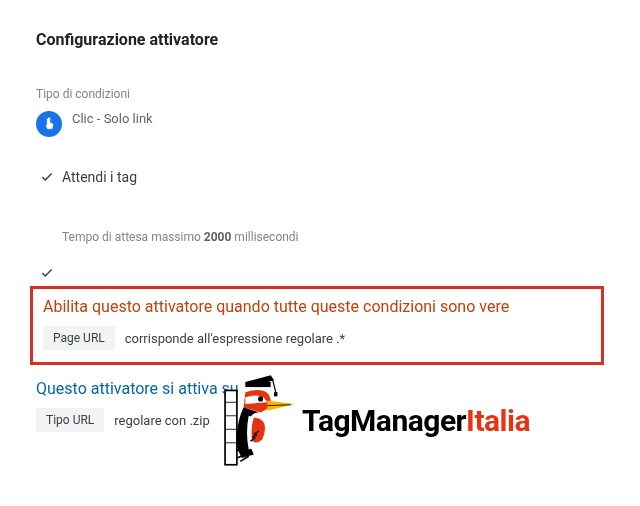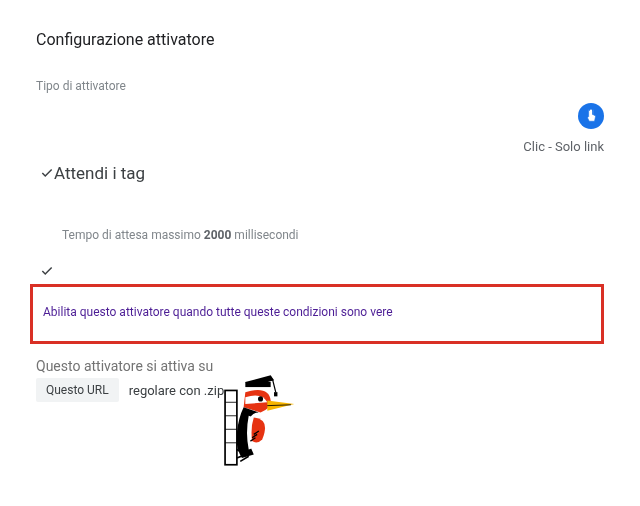--- a/index.html
+++ b/index.html
@@ -7,55 +7,54 @@
     font-family: Roboto, Arial, sans-serif;
     background: #fff;
     width: 640px;
     height: 506px;
     padding: 30px 36px 0 36px;
     color: #202124;
     font-size: 13px;
   }
   .section-title {
     font-size: 16px;
-    font-weight: 400;
+    font-weight: 700;
     color: #202124;
-    margin-bottom: 30px;
+    margin-bottom: 38px;
   }
   .label-small {
     font-size: 12px;
     color: #80868b;
     margin-bottom: 10px;
   }
   .trigger-type-row {
     display: flex;
-    align-items: flex-end;
+    align-items: flex-start;
     gap: 10px;
-    margin-bottom: 9px;
-    flex-direction: column;
+    margin-bottom: 32px;
   }
   .click-icon {
     width: 26px;
     height: 26px;
     border-radius: 50%;
     background: #1a73e8;
     display: flex;
     align-items: center;
     justify-content: center;
     color: #fff;
   }
   .trigger-type-label {
     font-size: 13px;
     color: #5f6368;
   }
   .check-row {
     display: flex;
     align-items: center;
-    gap: 0;
-    font-size: 17px;
+    gap: 8px;
+    font-size: 14px;
     color: #3c4043;
     margin-left: 4px;
     margin-bottom: 10px;
     text-align: right;
   }
   .wait-text {
     font-size: 12px;
     color: #80868b;
     margin-left: 26px;
     margin-bottom: 22px;
@@ -63,45 +62,44 @@
   }
   .wait-text b { color: #5f6368; font-weight: 700; }
   .highlight-box {
     border: 3px solid #d93025;
     padding: 8px 10px 12px 10px;
     margin-top: 2px;
     margin-bottom: 14px;
     margin-left: -6px;
   }
   .cond-label {
-    font-size: 12px;
-    color: #4c1d95;
+    font-size: 16px;
+    color: #c2410c;
     margin-bottom: 10px;
-    margin-top: 10px;
   }
   .cond-row {
     display: flex;
     align-items: center;
     gap: 10px;
     font-size: 13px;
   }
   .chip {
     background: #f1f3f4;
     color: #3c4043;
     border-radius: 2px;
     padding: 5px 10px;
     font-size: 12px;
   }
   .cond-text {
     color: #3c4043;
   }
   .fires-on-label {
-    font-size: 14px;
-    color: #737373;
-    margin-bottom: 4px;
+    font-size: 16px;
+    color: #0369a1;
+    margin-bottom: 10px;
   }
   .logo-wrap {
     position: absolute;
     left: 220px;
     top: 370px;
     display: flex;
     align-items: center;
     gap: 6px;
   }
   .logo-text {
@@ -112,21 +110,21 @@
   }
   .logo-black { color: #000; }
   .logo-red { color: #e63312; }
   .checkmark { width: 14px; height: 14px; }
 </style>
 </head>
 <body>
 
 <div class="section-title">Configurazione attivatore</div>
 
-<div class="label-small">Tipo di attivatore</div>
+<div class="label-small">Tipo di condizioni</div>
 
 <div class="trigger-type-row">
   <span class="click-icon">
     <svg width="14" height="14" viewBox="0 0 24 24" fill="none" stroke="#fff" stroke-width="2">
       <path d="M8 3 a 4 4 0 0 1 8 0 v7 l4 2 -2 9 h-9 l-3-6 2-2 0-10" fill="#fff" stroke="#1a73e8" stroke-width="1"></path>
       <path d="M9 3 a 3 3 0 0 1 6 0 v7" fill="#fff" stroke="#1a73e8"></path>
     </svg>
   </span>
   <span class="trigger-type-label">Clic - Solo link</span>
 </div>
@@ -142,25 +140,29 @@
 </div>
 
 <div class="check-row" style="margin-bottom:6px">
   <svg class="checkmark" viewBox="0 0 24 24" fill="none" stroke="#3c4043" stroke-width="2.5">
       <polyline points="4 12 9 17 20 6"></polyline>
     </svg>
 </div>
 
 <div class="highlight-box">
   <div class="cond-label">Abilita questo attivatore quando tutte queste condizioni sono vere</div>
+  <div class="cond-row">
+    <span class="chip">Page URL</span>
+    <span class="cond-text">corrisponde all'espressione regolare .*</span>
+  </div>
 </div>
 
 <div class="fires-on-label">Questo attivatore si attiva su</div>
 <div class="cond-row">
-  <span class="chip">Questo URL</span>
+  <span class="chip">Tipo URL</span>
   <span class="cond-text">regolare con .zip</span>
 </div>
 
 <div class="logo-wrap">
   <svg width="76" height="100" viewBox="0 0 90 110">
 
     <polygon points="36,16 64,8 60,2 30,10" fill="#000"></polygon>
     <rect x="30" y="10" width="30" height="6" fill="#000"></rect>
     <line x1="62" y1="6" x2="66" y2="22" stroke="#000" stroke-width="1.5"></line>
     <rect x="64" y="22" width="4" height="5" fill="#000"></rect>
@@ -180,13 +182,16 @@
     <path d="M42 76 L36 80 M44 72 L38 76 M46 68 L40 72" stroke="#000" stroke-width="1.5"></path>
 
     <rect x="6" y="20" width="14" height="88" fill="#fff" stroke="#000" stroke-width="2"></rect>
     <line x1="6" y1="34" x2="20" y2="34" stroke="#000"></line>
     <line x1="6" y1="50" x2="20" y2="50" stroke="#000"></line>
     <line x1="6" y1="66" x2="20" y2="66" stroke="#000"></line>
     <line x1="6" y1="82" x2="20" y2="82" stroke="#000"></line>
 
     <path d="M30 96 L20 90 M30 96 L20 100 M34 98 L24 104" stroke="#000" stroke-width="2" fill="none"></path>
   </svg>
+  <span class="logo-text">
+    <span class="logo-black">TagManager</span><span class="logo-red">Italia</span>
+  </span>
 </div>
 
 </body></html>

